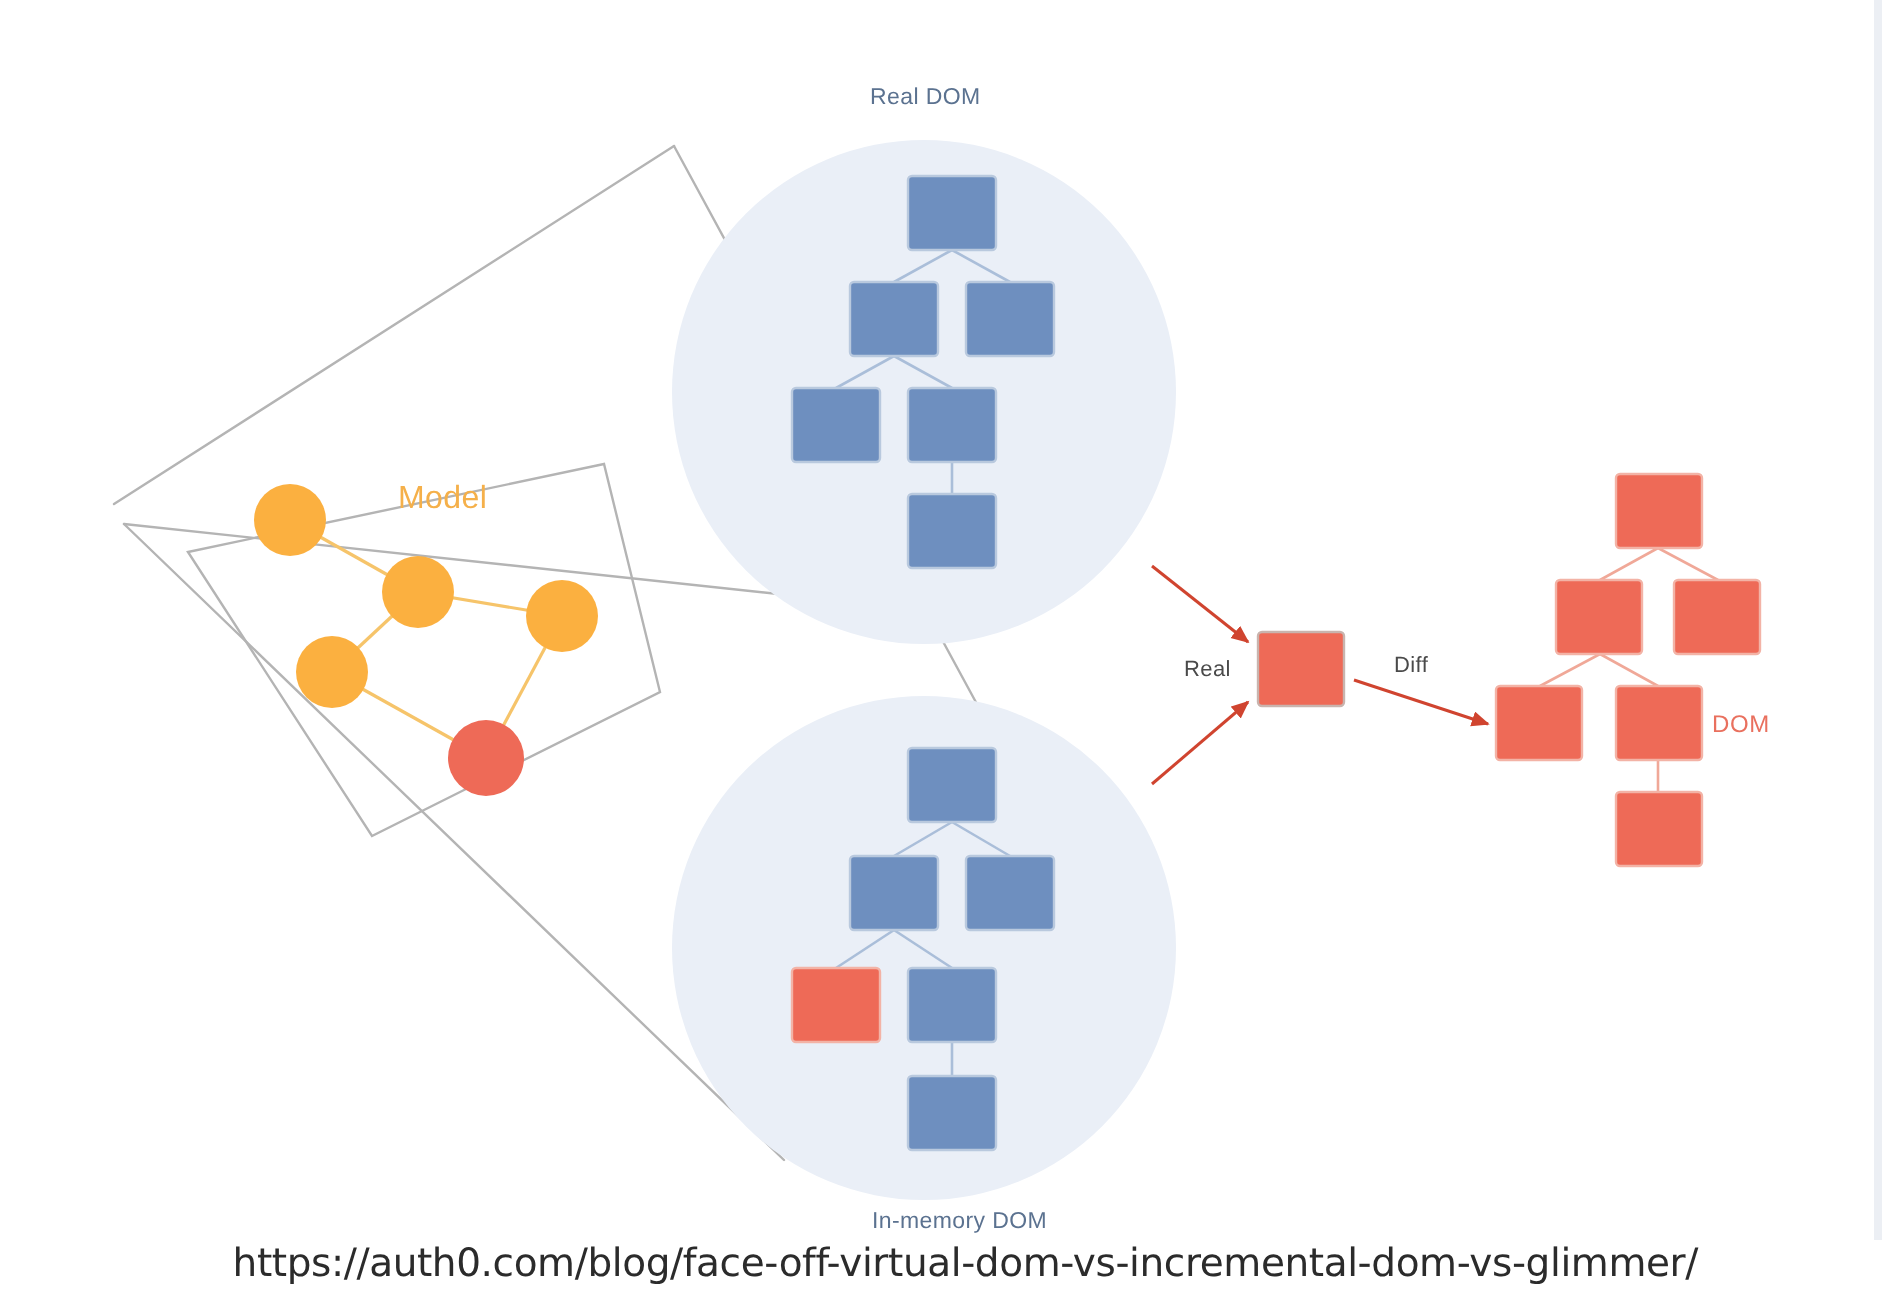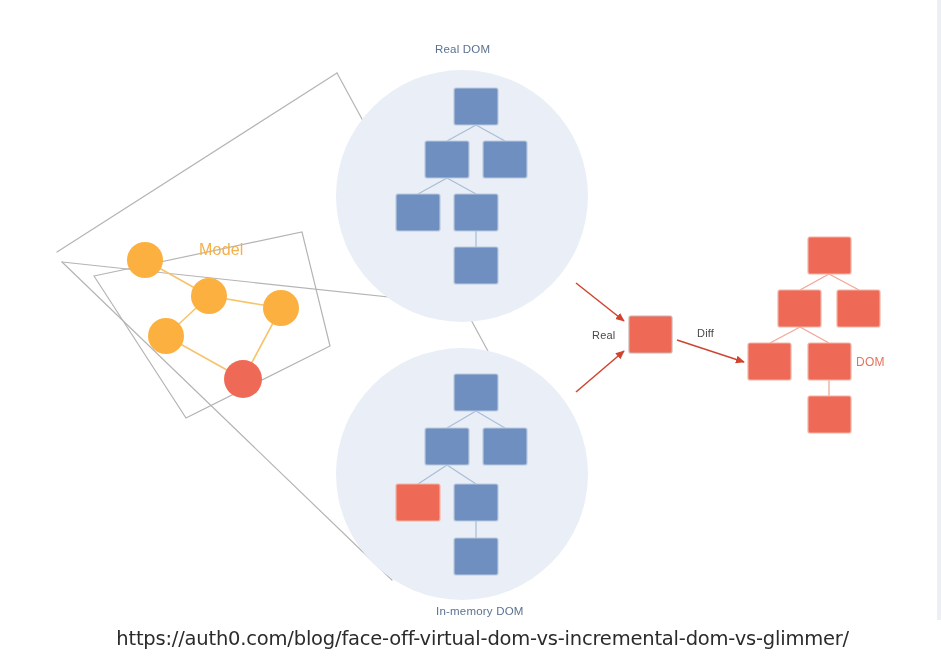--- a/index.html
+++ b/index.html
@@ -50,21 +50,21 @@
     color: #4a4a4a;
     letter-spacing: 0.2px;
   }
   .url-bar {
     position: absolute;
     left: 0;
     top: 620px;
     width: 851px;
     height: 37px;
     display: flex;
-    align-items: center;
+    align-items: flex-start;
     justify-content: flex-end;
     padding-right: 2px;
     box-sizing: border-box;
   }
   .url-text {
     font-size: 19.5px;
     color: #2b2b2b;
     font-family: "DejaVu Sans", sans-serif;
     letter-spacing: -0.2px;
     white-space: nowrap;

